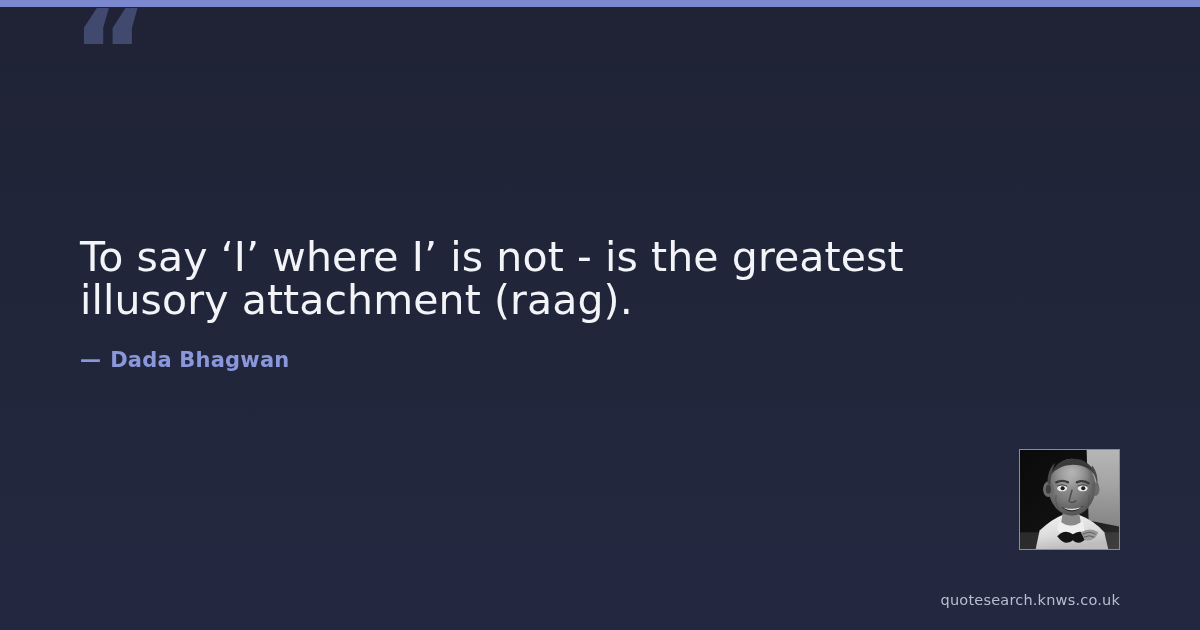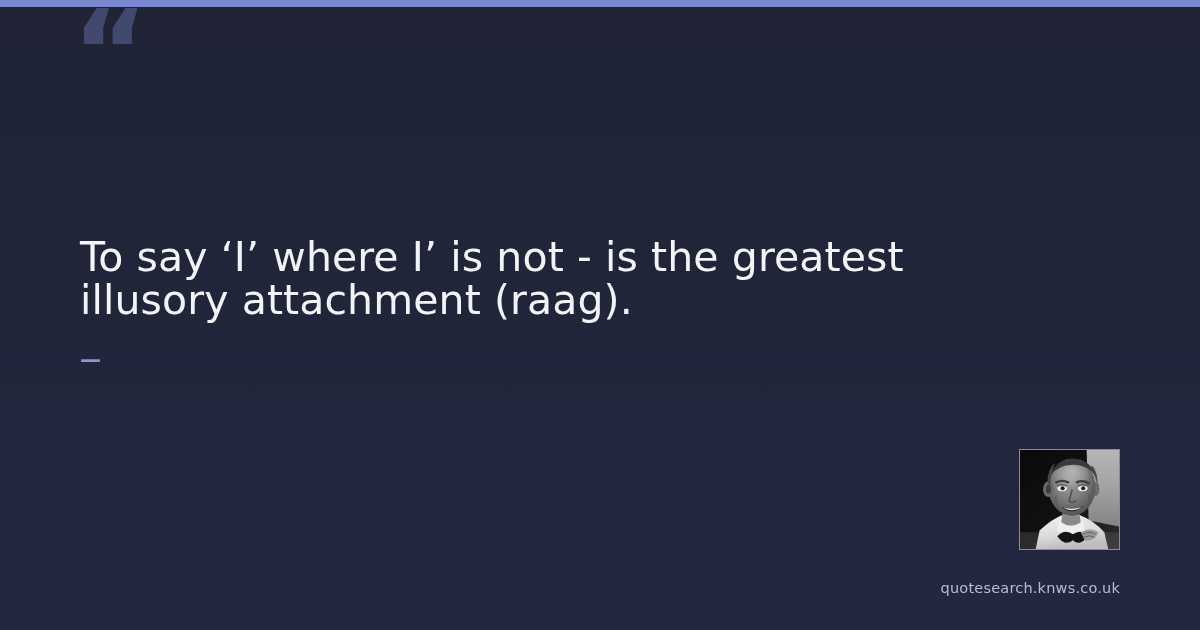--- a/index.html
+++ b/index.html
@@ -100,21 +100,21 @@
     inset: 0;
     width: 100%;
     height: 100%;
     display: block;
   }
 
   
   .source-url {
     position: absolute;
     right: 80px;
-    bottom: 34px;
+    bottom: 22px;
     font-family: "DejaVu Sans", sans-serif;
     font-size: 14.5px;
     font-weight: 400;
     color: #b8bed0;
     letter-spacing: 0.2px;
     text-align: center;
   }
 </style>
 </head>
 <body>
@@ -123,20 +123,21 @@
 
   <div class="top-bar"></div>
 
   <div class="quote-mark">“</div>
 
   <div class="quote-body">
     <div class="quote-text">To say ‘I’ where I’ is not - is the greatest illusory attachment (raag).</div>
 
     <div class="attribution">
       <span class="dash">—</span>
+      <span class="author">Dada Bhagwan</span>
     </div>
   </div>
 
   <div class="portrait-frame">
     <svg class="portrait-photo" viewBox="0 0 101 101" preserveAspectRatio="xMidYMid slice" role="img" aria-label="Black and white photograph of Dada Bhagwan, an elderly smiling man in a white shirt">
       <defs>
         <linearGradient id="bgWallGrad" x1="0" y1="0" x2="1" y2="1">
           <stop offset="0%" stop-color="#0a0a0a"></stop>
           <stop offset="55%" stop-color="#111111"></stop>
           <stop offset="100%" stop-color="#2e2e2e"></stop>

